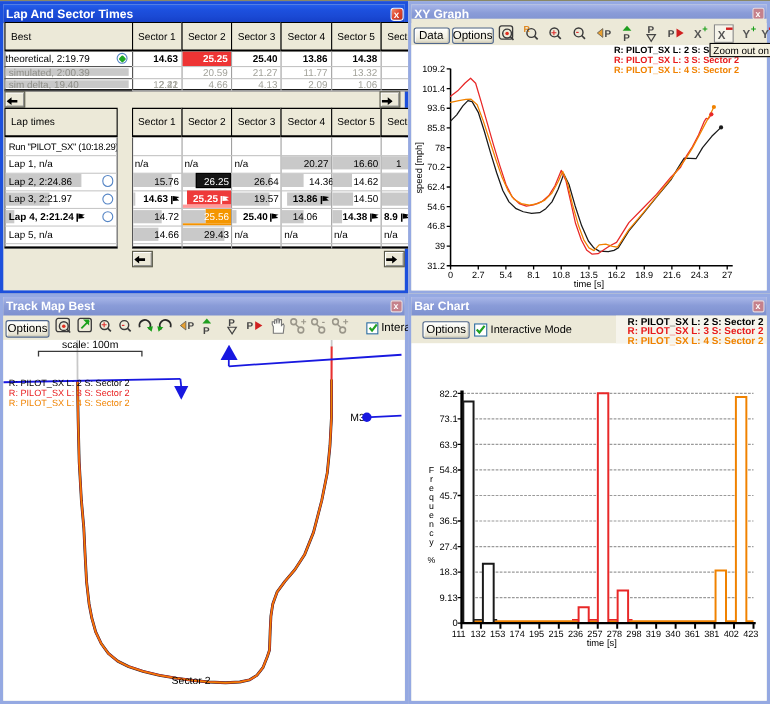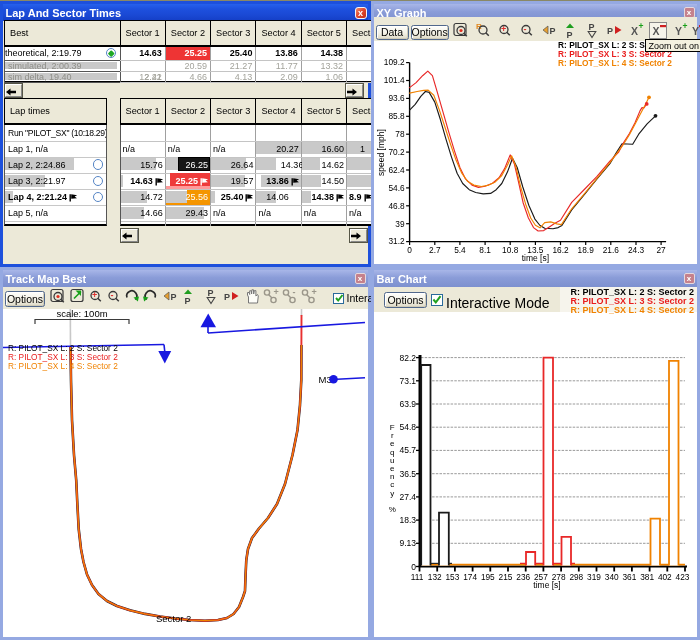--- a/index.html
+++ b/index.html
@@ -550,21 +550,21 @@
       <div class="xb2">x</div>
     </div>
 <div style="position:absolute;left:0;top:17px;width:323px;height:25.0px;background:#ece9d8;"></div>
 <div style="position:absolute;left:0;top:42.0px;width:323px;height:325.0px;background:#fff;"></div>
 <div style="position:absolute;left:186.0px;top:17px;width:137.0px;height:25.0px;background:#f6f4ec;"></div>
 <div class="btn" style="left:10.0px;top:22.0px;width:43px;height:16px;line-height:14px;">Options</div>
 <div style="position:absolute;left:56.5px;top:24.0px;width:12px;height:12px;background:#fff;border:1px solid #2a6a9a;"></div>
 <svg style="left:57.0px;top:24.0px;" width="12" height="12" viewBox="0 0 12 12">
       <path d="M2.4 5.5 L4.8 8.3 L9.5 2.2" fill="none" stroke="#21a121" stroke-width="2"></path>
     </svg>
-<div style="position:absolute;left:72.0px;top:24.5px;font-size:14px;color:#000;">Interactive Mode</div>
+<div style="position:absolute;left:72.0px;top:24.5px;font-size:10px;color:#000;">Interactive Mode</div>
 <div class="lg" style="right:3.0px;top:17.0px;color:#000;font-size:9px;">R: PILOT_SX  L: 2  S: Sector 2</div>
 <div class="lg" style="right:3.0px;top:26.0px;color:#e81c1c;font-size:9px;">R: PILOT_SX  L: 3  S: Sector 2</div>
 <div class="lg" style="right:3.0px;top:35.0px;color:#f08200;font-size:9px;">R: PILOT_SX  L: 4  S: Sector 2</div>
 <svg style="left:0;top:42.0px;" width="323" height="325" viewBox="0 0 323 325">
       <line x1="42.0" y1="254.5" x2="46.0" y2="254.5" stroke="#000" stroke-width="1.3"></line>
       <text x="42.0" y="257.5" font-size="8.5" text-anchor="end" fill="#000">0</text>
       <line x1="47.0" y1="231.3" x2="311.0" y2="231.3" stroke="#9a9a9a" stroke-width="1" stroke-dasharray="2.5,1.2"></line>
       <line x1="42.0" y1="231.3" x2="46.0" y2="231.3" stroke="#000" stroke-width="1.3"></line>
       <text x="42.0" y="234.3" font-size="8.5" text-anchor="end" fill="#000">9.13</text>
       <line x1="47.0" y1="208.1" x2="311.0" y2="208.1" stroke="#9a9a9a" stroke-width="1" stroke-dasharray="2.5,1.2"></line>

